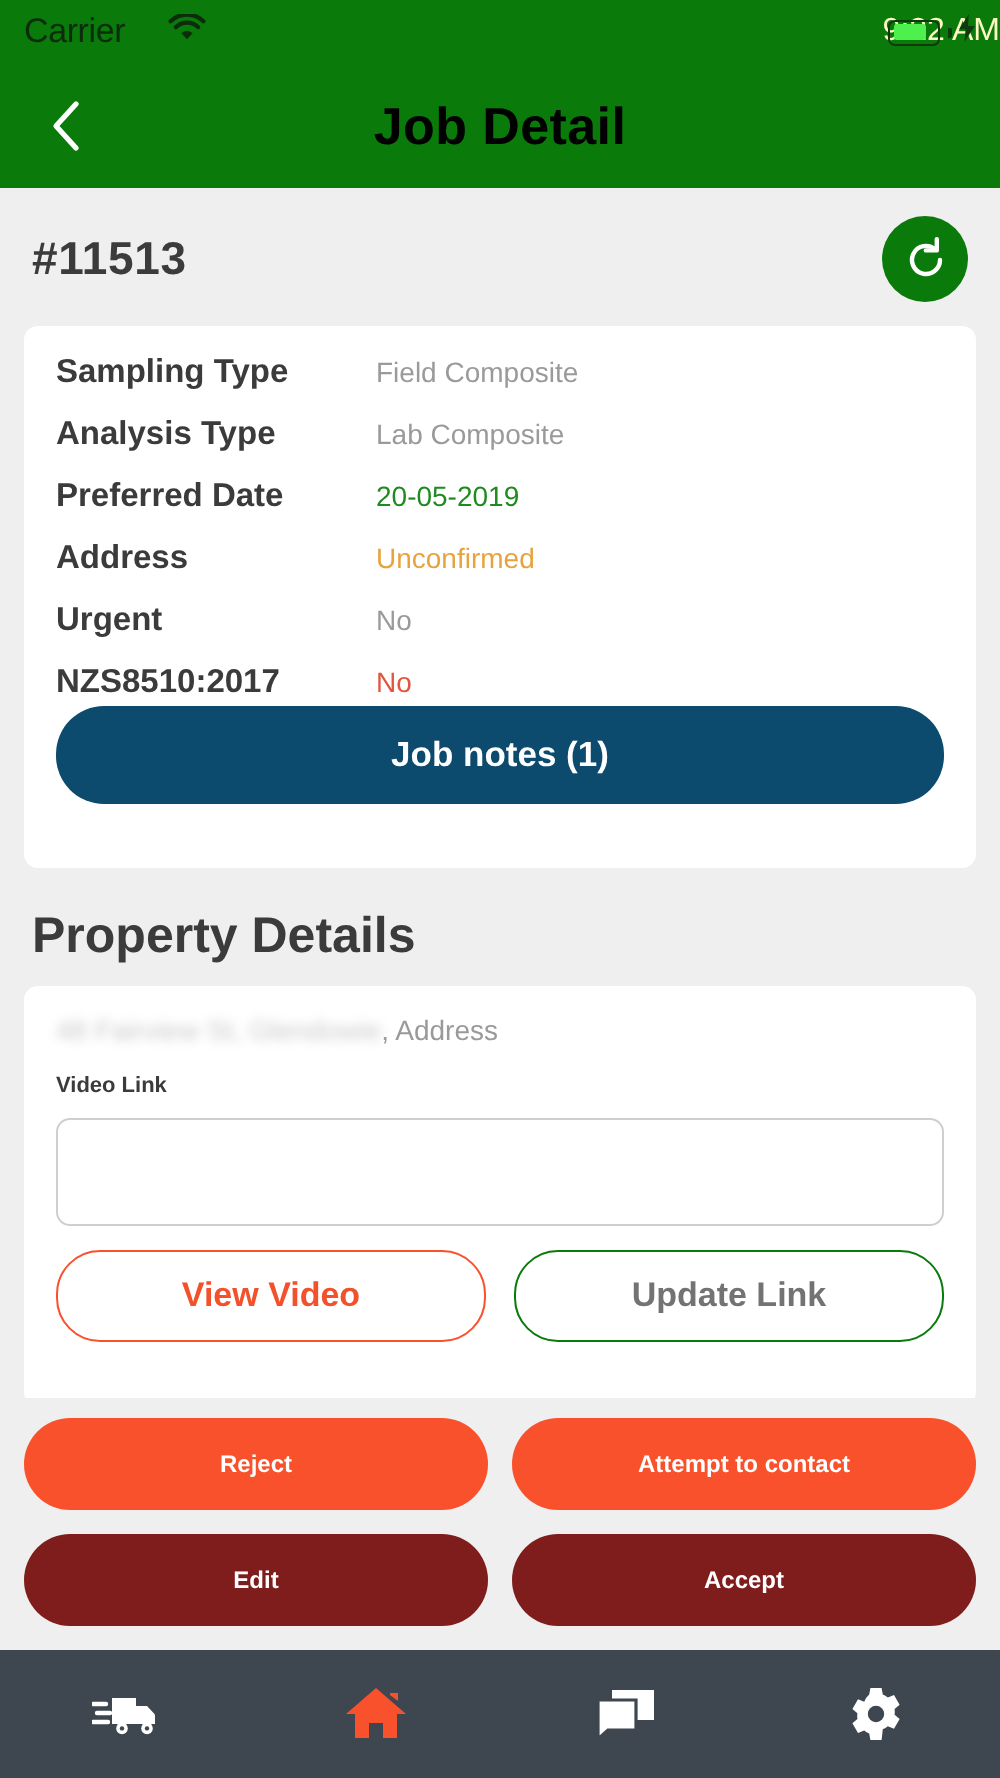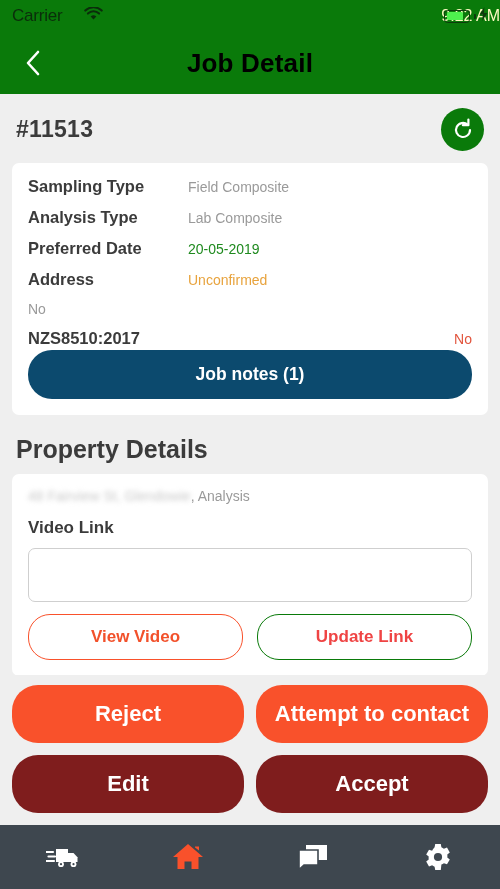--- a/index.html
+++ b/index.html
@@ -9,21 +9,21 @@
     background:#efefef;
     overflow:hidden;
   }
   #app { position:relative; width:500px; height:889px; background:#efefef; overflow:hidden; }
 
   
   .statusbar{
     height:32px; background:#0a7a0a; display:flex; align-items:center;
     padding:0 12px; position:relative;
   }
-  .sb-left{ display:flex; align-items:center; gap:21px; }
+  .sb-left{ display:flex; align-items:flex-end; gap:21px; }
   .sb-carrier{ font-size:17px; color:#0b2d0b; font-weight:400; letter-spacing:-0.2px; }
   .sb-time{
     position:absolute; left:0; right:0; text-align:right;
     font-size:16px; color:#fef9c3; font-weight:500; pointer-events:none;
   }
   .sb-right{ margin-left:auto; display:flex; align-items:center; gap:3px; z-index:2; }
   .battery{
     width:26px; height:13px; border:1.5px solid #0d3b0d; border-radius:3.5px;
     padding:1.5px; display:flex; align-items:center;
   }
@@ -57,25 +57,25 @@
   }
   .jobid{ font-size:23px; font-weight:bold; color:#3b3b3b; letter-spacing:0.3px; }
   .refresh-btn{
     width:43px; height:43px; border-radius:50%; background:#0a7a0a;
     display:flex; align-items:center; justify-content:center; cursor:pointer;
     border:none;
   }
 
   .card{
     background:#fff; border-radius:7px; margin:0 12px;
-    padding:14px 16px 16px 16px;
+    padding:14px 16px 32px 16px;
   }
 
   .kv{ display:flex; align-items:baseline; margin-bottom:12px; }
-  .kv:last-of-type{ margin-bottom:0;justify-content:space-between; }
+  .kv:last-of-type{ margin-bottom:0; }
   .kv-label{
     width:160px; flex:none; font-size:16.5px; font-weight:bold; color:#3b3b3b;
   }
   .kv-value{ font-size:14px; color:#9a9a9a; }
   .v-green{ color:#1f8a1f; }
   .v-amber{ color:#e8a33d; }
   .v-red{ color:#e2553e; }
   .v-blur{ color:#c9c9c9; filter:blur(2.6px); }
   .v-plain{ color:#9a9a9a; }
 
@@ -85,45 +85,45 @@
     padding:14px 0; font-size:17.5px; font-weight:bold; cursor:pointer;
     font-family:"Liberation Sans", sans-serif;
   }
 
   .section-title{
     font-size:25px; font-weight:bold; color:#3b3b3b;
     margin:20px 0 10px 16px;
   }
 
   .video-label{
-    font-size:17px; font-weight:bold; color:#3b3b3b; margin:14px 0 10px 0;
+    font-size:11px; font-weight:bold; color:#3b3b3b; margin:14px 0 10px 0;
   }
   .video-input{
     width:100%; height:54px; border:1px solid #cfcfcf; border-radius:7px;
     background:#fff; font-size:16px; padding:0 12px;
     font-family:"Liberation Sans", sans-serif; color:#3b3b3b;
   }
   .outline-row{ display:flex; gap:14px; margin-top:12px; }
   .outline-btn{
     flex:1; padding:12px 0; border-radius:22px; background:#fff;
     font-size:17px; font-weight:bold; cursor:pointer; text-align:center;
     font-family:"Liberation Sans", sans-serif;
   }
   .ob-orange{ border:1.6px solid #f9512b; color:#f2512b; }
-  .ob-green{ border:1.6px solid #0a7a0a; color:#ef4444; }
+  .ob-green{ border:1.6px solid #0a7a0a; color:#737373; }
 
   
   .actionbar{
     position:absolute; left:0; right:0; bottom:64px;
     background:#efefef; padding:10px 12px 12px 12px;
     display:grid; grid-template-columns:1fr 1fr; gap:12px;
   }
   .action-btn{
     border:none; border-radius:26px; padding:16px 0;
-    font-size:22px; font-weight:bold; color:#fff; cursor:pointer;
+    font-size:12px; font-weight:bold; color:#fff; cursor:pointer;
     font-family:"Liberation Sans", sans-serif;
     white-space:nowrap; overflow:hidden;
   }
   .ab-orange{ background:#f9512b; }
   .ab-green{ background:#7f1d1d; }
 
   
   .tabbar{
     position:absolute; left:0; right:0; bottom:0; height:64px;
     background:#3e474f; display:flex; align-items:center;
@@ -195,36 +195,37 @@
       </div>
       <div class="kv">
         <div class="kv-label">Preferred Date</div>
         <div class="kv-value v-green">20-05-2019</div>
       </div>
       <div class="kv">
         <div class="kv-label">Address</div>
         <div class="kv-value v-amber">Unconfirmed</div>
       </div>
       <div class="kv">
+        <div class="kv-label">Urgent</div>
         <div class="kv-value v-plain">No</div>
       </div>
       <div class="kv">
         <div class="kv-label">NZS8510:2017</div>
         <div class="kv-value v-red">No</div>
       </div>
 
       <button class="pill-btn">Job notes (1)</button>
     </div>
 
     <div class="section-title">Property Details</div>
 
     <div class="card">
       <div class="kv">
         <div class="kv-value">
-          <span class="v-blur">48 Fairview St, Glendowie</span><span class="v-plain">, Analysis</span>
+          <span class="v-blur">48 Fairview St, Glendowie</span><span class="v-plain">, Address</span>
         </div>
       </div>
 
       <div class="video-label">Video Link</div>
       <input class="video-input" type="text" value="" style="">
 
       <div class="outline-row">
         <button class="outline-btn ob-orange">View Video</button>
         <button class="outline-btn ob-green">Update Link</button>
       </div>

